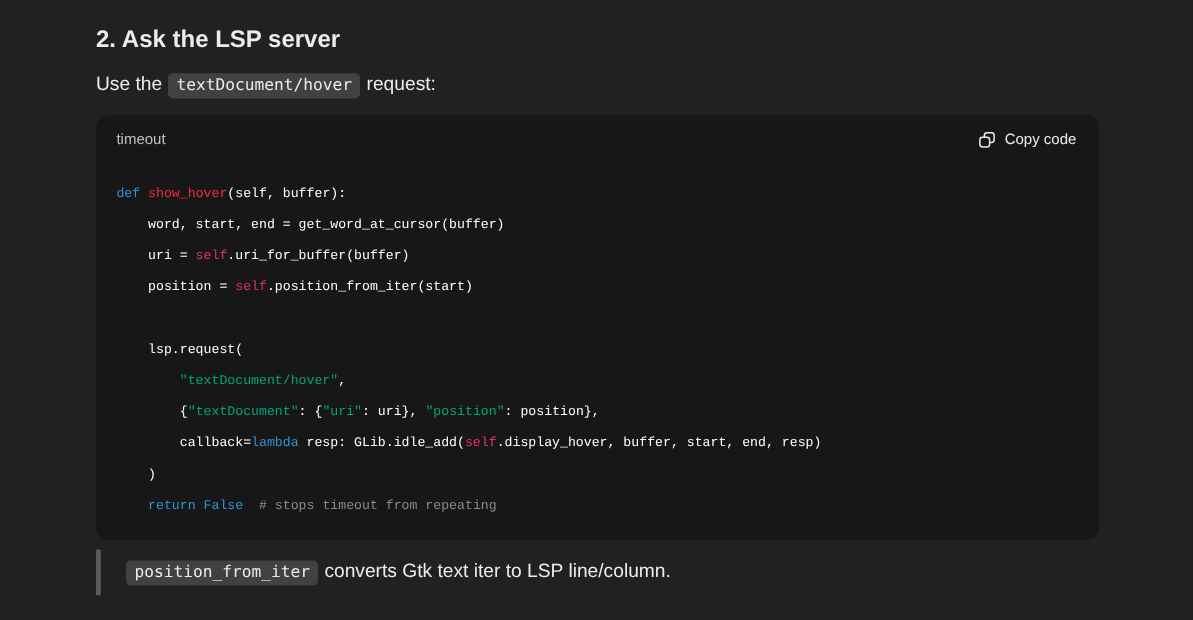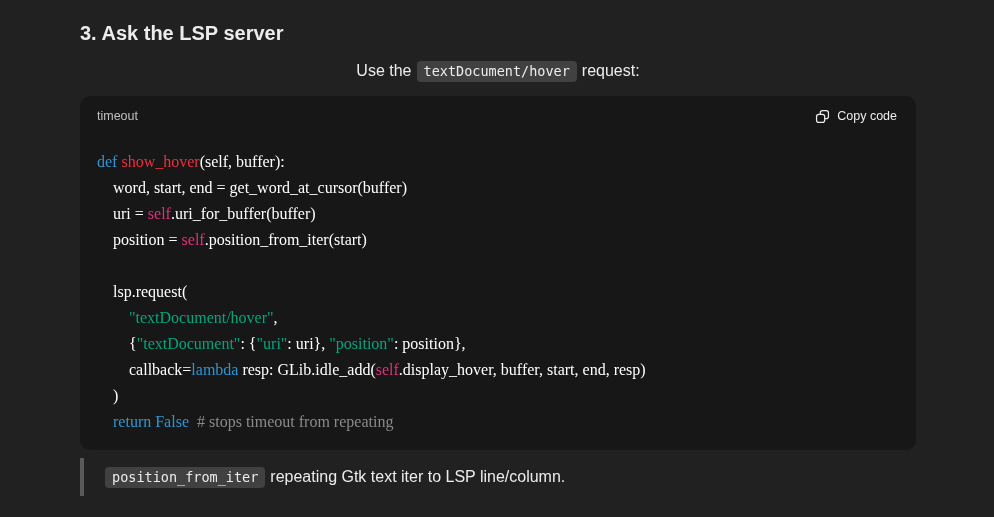--- a/index.html
+++ b/index.html
@@ -22,21 +22,20 @@
     font-size: 20px;
     line-height: 24px;
     font-weight: 700;
     color: var(--text, #ececec);
   }
   .intro {
     margin: 14px 0 0 0;
     font-size: 16px;
     line-height: 24px;
     color: var(--text, #ececec);
-    text-align: center;
   }
   .inline-code {
     font-family: "DejaVu Sans Mono", "Liberation Mono", monospace;
     font-size: 13.5px;
     background: var(--chip-bg, #414141);
     color: var(--text, #ececec);
     border-radius: 4px;
     padding: 2px 7px 3px 7px;
     margin: 0 5px;
     white-space: nowrap;
@@ -67,22 +66,22 @@
     color: var(--text, #ececec);
     font-family: "Liberation Sans", sans-serif;
     font-size: 12.5px;
     cursor: pointer;
     padding: 4px 2px;
   }
   .copy-btn svg { display: block; }
   .code-body {
     margin: 0;
     padding: 13px 17px 15px 17px;
-    font-family: Liberation Serif, serif;
-    font-size: 16px;
+    font-family: Liberation Mono, monospace;
+    font-size: 11px;
     line-height: 26px;
     color: var(--code-text, #ffffff);
   }
   .code-body .line { white-space: pre; }
   .tok-pl  { color: var(--code-text, #ffffff); }
   .tok-kw  { color: var(--kw, #2e95d3); }
   .tok-fn  { color: var(--fn, #f22c3d); }
   .tok-var { color: var(--var, #df3079); }
   .tok-str { color: var(--str, #00a67d); }
   .tok-com { color: var(--com, rgba(255,255,255,0.5)); }
@@ -94,35 +93,35 @@
     line-height: 28px;
     color: var(--text, #ececec);
   }
   .note .inline-code { margin-left: 3px; }
 </style>
 </head>
 <body>
 
 <div class="content">
 
-  <h3 class="heading">3. Ask the LSP server</h3>
+  <h3 class="heading">2. Ask the LSP server</h3>
 
   <p class="intro"><span>Use the</span><code class="inline-code">textDocument/hover</code><span>request:</span></p>
 
   <div class="code-block">
     <div class="code-header">
       <span class="code-lang">timeout</span>
       <button class="copy-btn">
         <span>
           <svg width="15" height="15" viewBox="0 0 24 24">
             <rect x="8.5" y="2.5" width="13" height="13" rx="3.5" fill="none" stroke="#ececec" stroke-width="2"></rect>
             <rect x="2.5" y="8.5" width="13" height="13" rx="3.5" fill="#171717" stroke="#ececec" stroke-width="2"></rect>
           </svg>
         </span>
         <span>Copy code</span>
       </button>
     </div>
     <pre class="code-body"><div class="line"><span class="tok-kw">def</span><span class="tok-pl"> </span><span class="tok-fn">show_hover</span><span class="tok-pl">(self, buffer):</span></div><div class="line"><span class="tok-pl">    word, start, end = get_word_at_cursor(buffer)</span></div><div class="line"><span class="tok-pl">    uri = </span><span class="tok-var">self</span><span class="tok-pl">.uri_for_buffer(buffer)</span></div><div class="line"><span class="tok-pl">    position = </span><span class="tok-var">self</span><span class="tok-pl">.position_from_iter(start)</span></div><div class="line">&nbsp;</div><div class="line"><span class="tok-pl">    lsp.request(</span></div><div class="line"><span class="tok-pl">        </span><span class="tok-str">"textDocument/hover"</span><span class="tok-pl">,</span></div><div class="line"><span class="tok-pl">        {</span><span class="tok-str">"textDocument"</span><span class="tok-pl">: {</span><span class="tok-str">"uri"</span><span class="tok-pl">: uri}, </span><span class="tok-str">"position"</span><span class="tok-pl">: position},</span></div><div class="line"><span class="tok-pl">        callback=</span><span class="tok-kw">lambda</span><span class="tok-pl"> resp: GLib.idle_add(</span><span class="tok-var">self</span><span class="tok-pl">.display_hover, buffer, start, end, resp)</span></div><div class="line"><span class="tok-pl">    )</span></div><div class="line"><span class="tok-pl">    </span><span class="tok-kw">return</span><span class="tok-pl"> </span><span class="tok-kw">False</span><span class="tok-pl">  </span><span class="tok-com"># stops timeout from repeating</span></div></pre>
   </div>
 
-  <blockquote class="note"><code class="inline-code">position_from_iter</code><span>repeating Gtk text iter to LSP line/column.</span></blockquote>
+  <blockquote class="note"><code class="inline-code">position_from_iter</code><span>converts Gtk text iter to LSP line/column.</span></blockquote>
 
 </div>
 
 </body></html>

